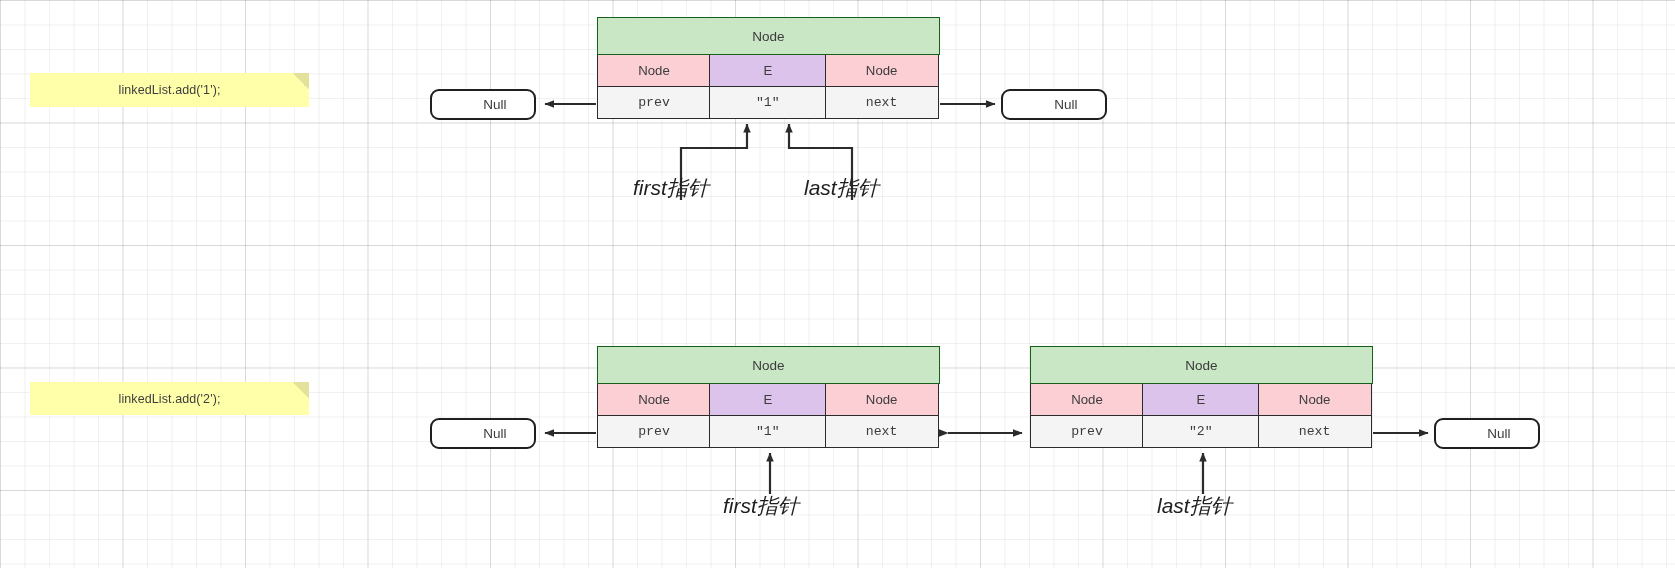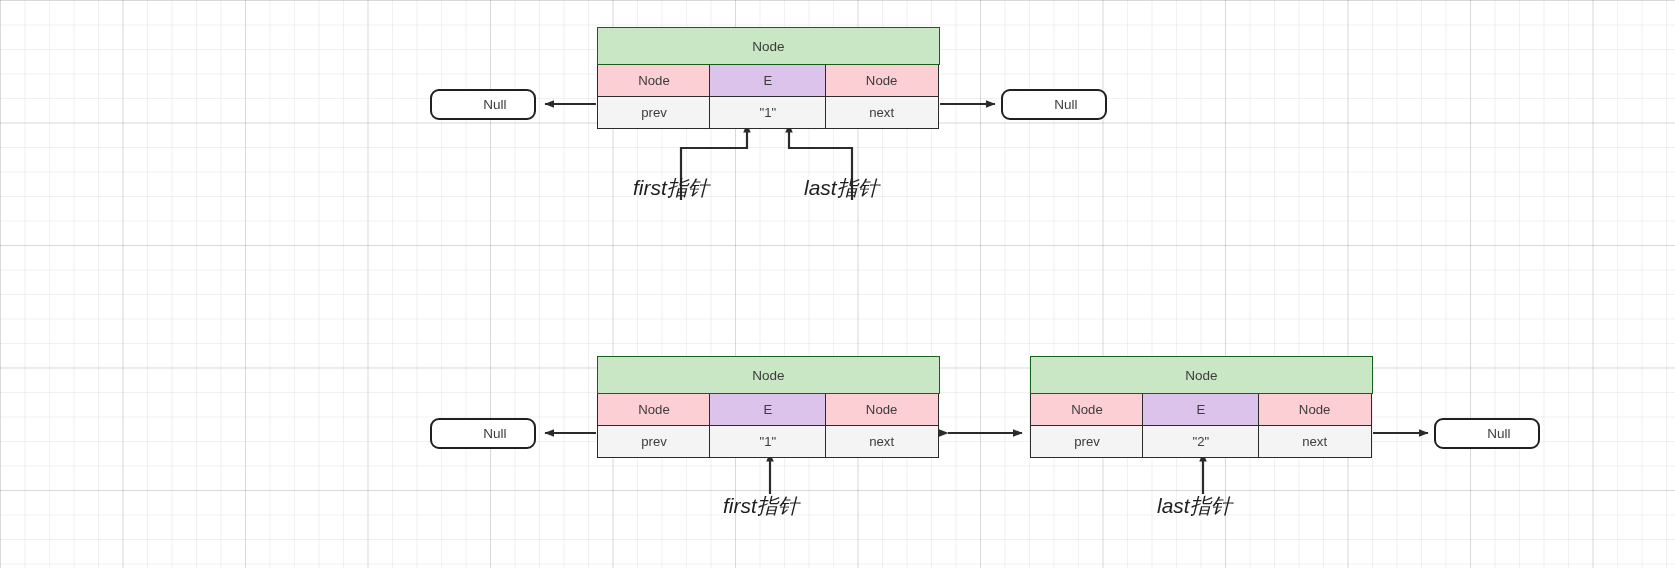--- a/index.html
+++ b/index.html
@@ -35,21 +35,20 @@
     width:17px;height:17px;
     background:linear-gradient(225deg,#e2e29a 0 50%,transparent 50%);
   }
 
   
   .node{
     position:absolute;
     box-sizing:border-box;
     font-size:13.5px;
     color:#3c3c3c;
-    margin-top:10px;
   }
   .node .hdr{
     height:38px;
     background:#c9e7c4;
     border:1.6px solid #16601b;
     display:flex;align-items:center;justify-content:center;
     box-sizing:border-box;
     font-size:13.5px;
   }
   .node .row{
@@ -63,21 +62,21 @@
     box-sizing:border-box;
     border:1.7px solid #2b2b2b;
     border-top:none;
     margin-left:-1.7px;
     font-size:13.2px;
     color:#3c3c3c;
   }
   .cell:first-child{margin-left:0;}
   .row.types .cell.t-node{background:#fbcfd3;}
   .row.types .cell.t-e{background:#dcc3ec;}
-  .row.vals .cell{background:#f4f4f4;border-top:none;}
+  .row.vals .cell{background:#f4f4f4;border-top:none;font-family:Liberation Mono, monospace;}
   .row.types .cell{border-top:none;}
 
   
   .nullbox{
     position:absolute;
     border:2.1px solid #1f1f1f;
     border-radius:9px;
     background:#ffffff;
     display:flex;align-items:center;justify-content:center;
     font-size:13.5px;color:#3c3c3c;
@@ -153,20 +152,24 @@
 
     <g>
       <path d="M770,494 L770,453" fill="none" stroke="#2b2b2b" stroke-width="2.2" marker-end="url(#ahs)"></path>
     </g>
 
     <g>
       <path d="M1203,494 L1203,453" fill="none" stroke="#2b2b2b" stroke-width="2.2" marker-end="url(#ahs)"></path>
     </g>
   </svg>
 
+  <div class="note" style="left:30px;top:73px;width:279px;height:34px;">
+    <span>linkedList.add('1');</span>
+    <span class="fold"></span>
+  </div>
 
   <div class="nullbox" style="left:430px;top:89px;width:106px;height:31px;">
     <span>Null</span>
   </div>
 
   <div class="node" style="left:597px;top:17px;width:343px;">
     <div class="hdr">
       <span>Node</span>
     </div>
     <div class="row types">
@@ -181,20 +184,24 @@
     </div>
   </div>
 
   <div class="nullbox" style="left:1001px;top:89px;width:106px;height:31px;">
     <span>Null</span>
   </div>
 
   <div class="ptr-label" style="left:633px;top:174px;">first指针</div>
   <div class="ptr-label" style="left:804px;top:174px;">last指针</div>
 
+  <div class="note" style="left:30px;top:382px;width:279px;height:33px;">
+    <span>linkedList.add('2');</span>
+    <span class="fold"></span>
+  </div>
 
   <div class="nullbox" style="left:430px;top:418px;width:106px;height:31px;">
     <span>Null</span>
   </div>
 
   <div class="node" style="left:597px;top:346px;width:343px;">
     <div class="hdr">
       <span>Node</span>
     </div>
     <div class="row types">

